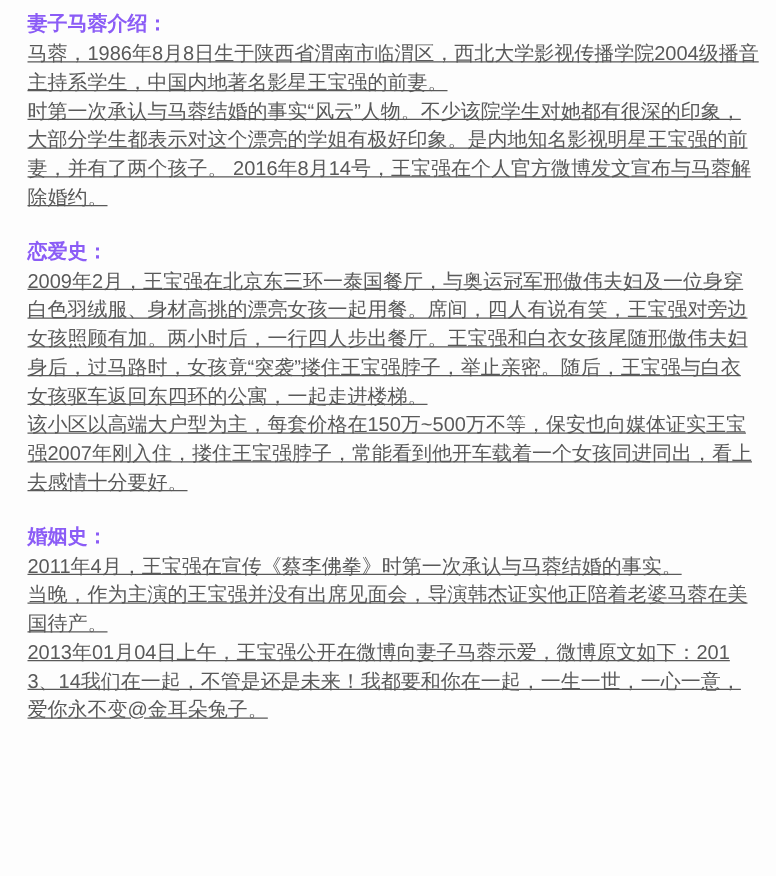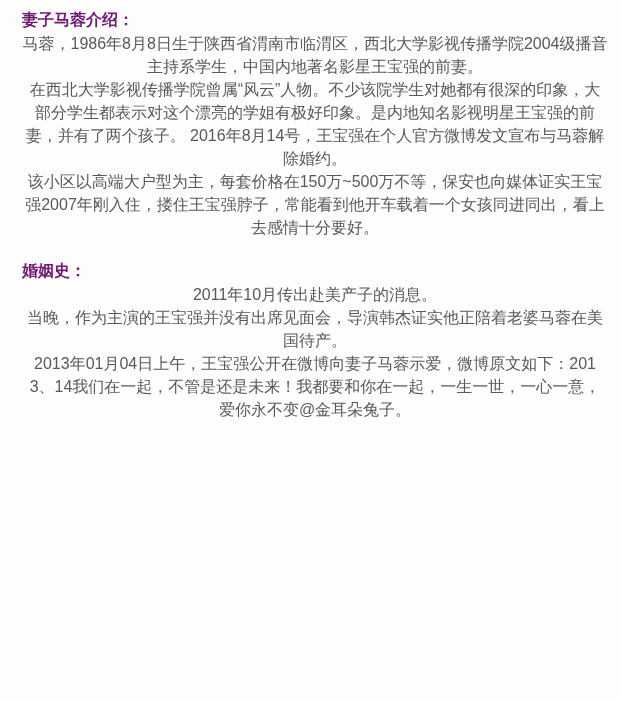--- a/index.html
+++ b/index.html
@@ -18,48 +18,51 @@
     width: 621px;
     padding: 8px 13px 10px 22px;
     font-size: 16px;
     line-height: 23px;
     color: #595959;
   }
   .section-heading {
     font-size: 16px;
     line-height: 23px;
     font-weight: bold;
-    color: #701a75;
+    color: #8b5cf6;
     margin: 20px 0 1px 0;
   }
   .section:first-child .section-heading {
     margin-top: 0;
   }
   .paragraph {
     margin: 0;
-    text-align: center;
+    text-align: left;
     word-break: break-all;
+    text-decoration: underline;
   }
 </style>
 </head>
 <body>
 
 <div class="article">
 
   <div class="section">
     <h2 class="section-heading">妻子马蓉介绍：</h2>
     <p class="paragraph">马蓉，1986年8月8日生于陕西省渭南市临渭区，西北大学影视传播学院2004级播音主持系学生，中国内地著名影星王宝强的前妻。</p>
-    <p class="paragraph">在西北大学影视传播学院曾属“风云”人物。不少该院学生对她都有很深的印象，大部分学生都表示对这个漂亮的学姐有极好印象。是内地知名影视明星王宝强的前妻，并有了两个孩子。 2016年8月14号，王宝强在个人官方微博发文宣布与马蓉解除婚约。</p>
+    <p class="paragraph">时第一次承认与马蓉结婚的事实“风云”人物。不少该院学生对她都有很深的印象，大部分学生都表示对这个漂亮的学姐有极好印象。是内地知名影视明星王宝强的前妻，并有了两个孩子。 2016年8月14号，王宝强在个人官方微博发文宣布与马蓉解除婚约。</p>
   </div>
 
   <div class="section">
+    <h2 class="section-heading">恋爱史：</h2>
+    <p class="paragraph">2009年2月，王宝强在北京东三环一泰国餐厅，与奥运冠军邢傲伟夫妇及一位身穿白色羽绒服、身材高挑的漂亮女孩一起用餐。席间，四人有说有笑，王宝强对旁边女孩照顾有加。两小时后，一行四人步出餐厅。王宝强和白衣女孩尾随邢傲伟夫妇身后，过马路时，女孩竟“突袭”搂住王宝强脖子，举止亲密。随后，王宝强与白衣女孩驱车返回东四环的公寓，一起走进楼梯。</p>
     <p class="paragraph">该小区以高端大户型为主，每套价格在150万~500万不等，保安也向媒体证实王宝强2007年刚入住，搂住王宝强脖子，常能看到他开车载着一个女孩同进同出，看上去感情十分要好。</p>
   </div>
 
   <div class="section">
     <h2 class="section-heading">婚姻史：</h2>
-    <p class="paragraph">2011年10月传出赴美产子的消息。</p>
+    <p class="paragraph">2011年4月，王宝强在宣传《蔡李佛拳》时第一次承认与马蓉结婚的事实。</p>
     <p class="paragraph">当晚，作为主演的王宝强并没有出席见面会，导演韩杰证实他正陪着老婆马蓉在美国待产。</p>
     <p class="paragraph">2013年01月04日上午，王宝强公开在微博向妻子马蓉示爱，微博原文如下：2013、14我们在一起，不管是还是未来！我都要和你在一起，一生一世，一心一意，爱你永不变@金耳朵兔子。</p>
 
   </div>
 
 </div>
 
 </body></html>

